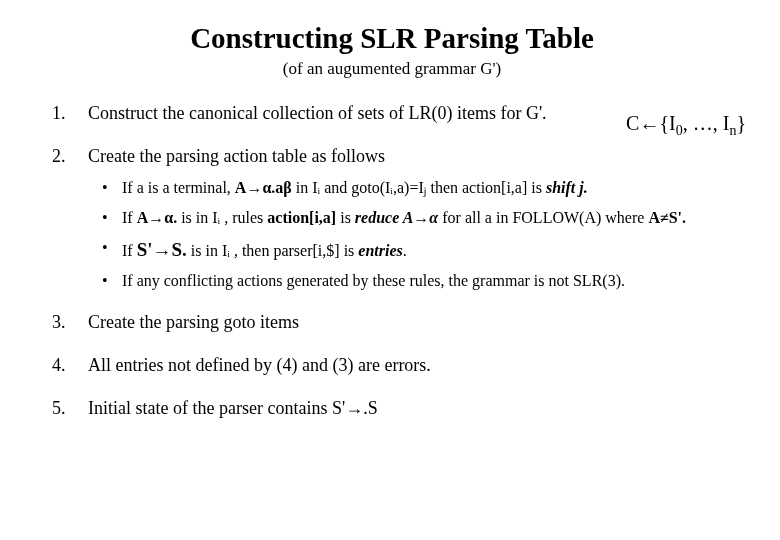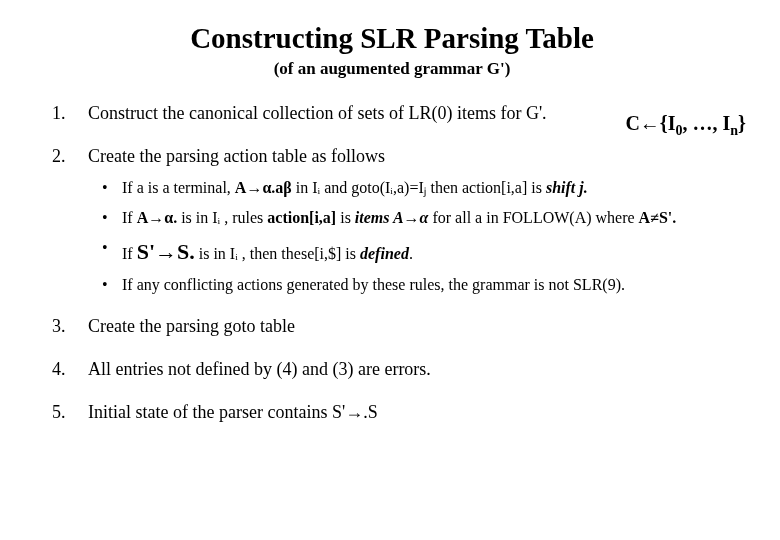--- a/index.html
+++ b/index.html
@@ -19,21 +19,21 @@
     position: relative;
   }
   .title {
     text-align: center;
     font-weight: bold;
     font-size: 29px;
     margin-top: 4px;
   }
   .subtitle {
     text-align: center;
-    font-weight: bold;
+    font-weight: normal;
     font-size: 17px;
     margin-top: 4px;
     margin-bottom: 22px;
   }
   ol.main {
     list-style: none;
     margin: 16px;
     padding: 0;
     counter-reset: mainctr;
   }
@@ -67,21 +67,20 @@
     content: "•";
     position: absolute;
     left: 14px;
     font-size: 16px;
   }
   .csets {
     position: absolute;
     right: 34px;
     top: 112px;
     font-size: 20px;
-    font-weight: bold;
   }
   .sym { font-family: "Times New Roman", serif; }
   sub { font-size: 70%; }
   b { font-weight: bold; }
   i { }
 </style>
 </head>
 <body>
 
 <div class="slide">
@@ -99,33 +98,33 @@
       <span>Construct the canonical collection of sets of LR(0) items  for G'.</span>
     </li>
 
     <li>
       <span>Create the parsing action table as follows</span>
       <ul class="sub">
         <li>
           <span>If  a is a terminal, </span><b>A→α.aβ</b><span> in Iᵢ  and goto(Iᵢ,a)=Iⱼ  then action[i,a] is </span><b><i>shift j.</i></b>
         </li>
         <li>
-          <span>If  </span><b>A→α.</b><span>  is in Iᵢ , rules </span><b>action[i,a]</b><span> is </span><b><i>items A→α</i></b><span>  for all a in FOLLOW(A)   where </span><b>A≠S'.</b>
+          <span>If  </span><b>A→α.</b><span>  is in Iᵢ , rules </span><b>action[i,a]</b><span> is </span><b><i>reduce A→α</i></b><span>  for all a in FOLLOW(A)   where </span><b>A≠S'.</b>
         </li>
         <li>
-          <span>If  </span><b><span style="font-size:22px;">S'→S.</span></b><span>  is in Iᵢ , then these[i,$] is </span><b><i>defined</i></b><span>.</span>
+          <span>If  </span><b><span style="font-size:19px;">S'→S.</span></b><span>  is in Iᵢ , then parser[i,$] is </span><b><i>entries</i></b><span>.</span>
         </li>
         <li>
-          <span>If any conflicting actions generated by these rules, the grammar is not SLR(9).</span>
+          <span>If any conflicting actions generated by these rules, the grammar is not SLR(3).</span>
         </li>
       </ul>
     </li>
 
     <li>
-      <span>Create the parsing goto table</span>
+      <span>Create the parsing goto items</span>
     </li>
 
     <li>
       <span>All entries not defined by (4) and (3) are errors.</span>
     </li>
 
     <li>
       <span>Initial state of the parser contains  S'→.S</span>
     </li>
 

